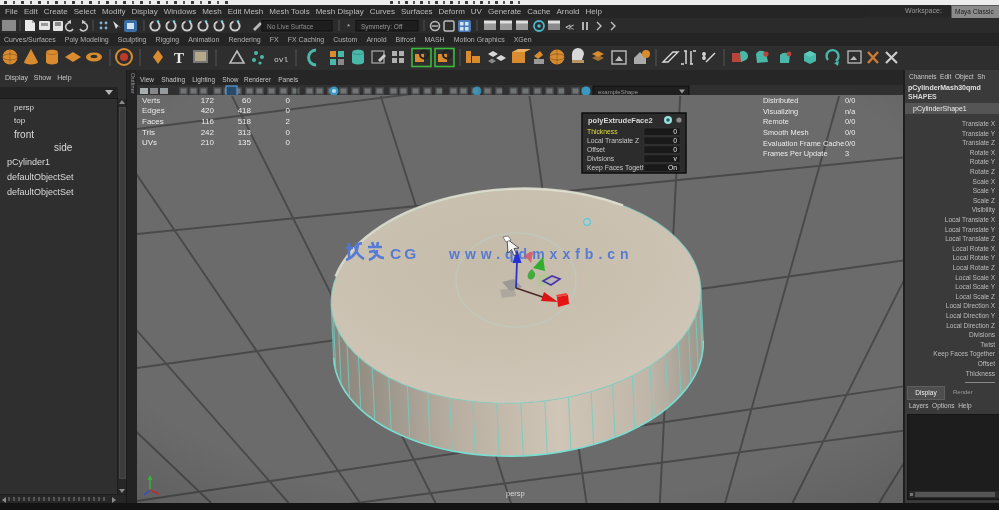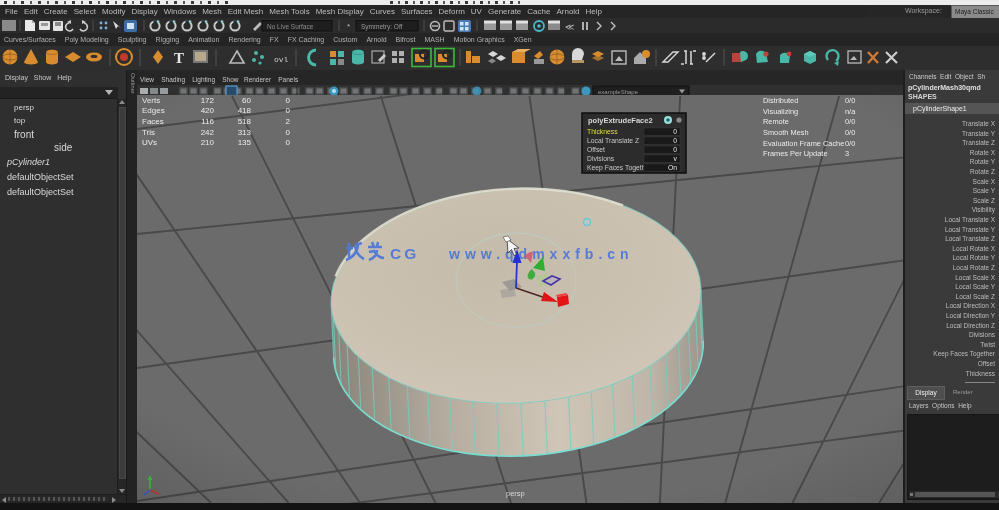--- a/index.html
+++ b/index.html
@@ -244,21 +244,21 @@
   <div class="abs" style="left:0;top:70px;width:126px;height:433px;background:#2f2f2f;">
     <div class="abs t" style="left:5px;top:4px;color:#c8c8c8;font-size:7px;">Display&nbsp;&nbsp;&nbsp;Show&nbsp;&nbsp;&nbsp;Help</div>
     <div class="abs" style="left:0px;top:17px;width:118px;height:11px;background:#232323;border-bottom:1px solid #1a1a1a;">
       <div class="abs" style="right:5px;top:3px;width:0;height:0;border-left:4px solid transparent;border-right:4px solid transparent;border-top:5px solid #b5b5b5;"></div>
     </div>
     <div id="outliner-items">
         <div class="abs t" style="left:14px;top:33px;color:#dadada;font-size:8px;">persp</div>
         <div class="abs t" style="left:14px;top:46px;color:#dadada;font-size:8px;">top</div>
         <div class="abs t" style="left:14px;top:59px;color:#dadada;font-size:10px;">front</div>
         <div class="abs t" style="left:14px;top:72px;color:#dadada;font-size:10px;margin-left:40px;">side</div>
-        <div class="abs t" style="left:7px;top:87px;color:#dadada;font-size:9px;font-style:italic;">pCylinder1</div>
+        <div class="abs t" style="left:7px;top:87px;color:#dadada;font-size:9px;">pCylinder1</div>
         <div class="abs t" style="left:7px;top:102px;color:#dadada;font-size:9px;">defaultObjectSet</div>
         <div class="abs t" style="left:7px;top:117px;color:#dadada;font-size:9px;">defaultObjectSet</div>
       </div>
 
     <div class="abs" style="left:117px;top:29px;width:8px;height:395px;background:#262626;border-left:1px solid #1d1d1d;">
       <div class="abs" style="left:1px;top:1px;width:0;height:0;border-left:3px solid transparent;border-right:3px solid transparent;border-bottom:4px solid #8a8a8a;"></div>
       <div class="abs" style="left:1px;bottom:1px;width:0;height:0;border-left:3px solid transparent;border-right:3px solid transparent;border-top:4px solid #8a8a8a;"></div>
       <div class="abs" style="left:1px;top:8px;width:5px;height:370px;background:#3c3c3c;border:1px solid #474747;"></div>
     </div>
 

